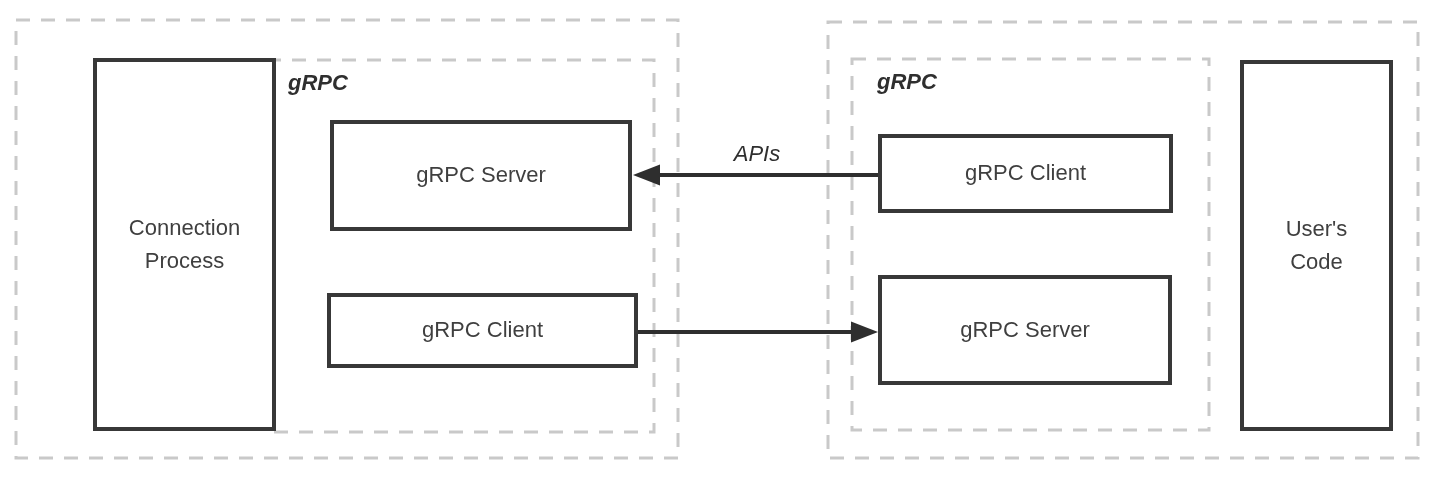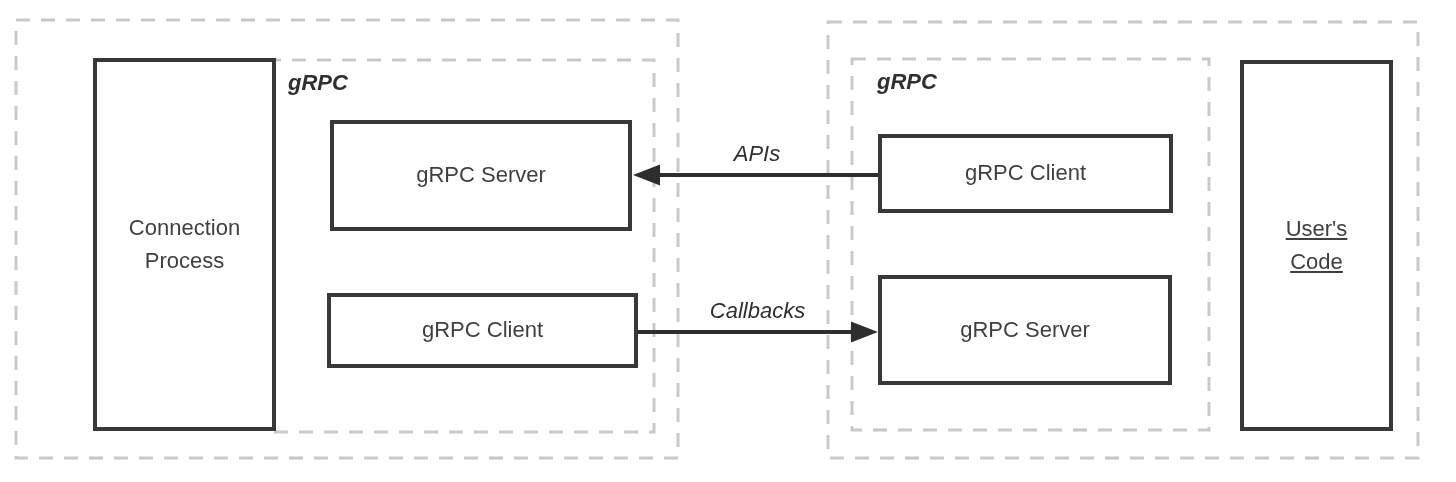--- a/index.html
+++ b/index.html
@@ -52,21 +52,21 @@
     flex-direction: column;
     align-items: center;
     justify-content: center;
     text-align: center;
     font-size: 22px;
     line-height: 1.48;
     color: var(--text);
   }
 
   .node .wrap-narrow { width: 150px; }
-  .node .wrap-tiny   { width: 92px; text-decoration: underline;  }
+  .node .wrap-tiny   { width: 92px;  }
 
   .process-box   { left: 52px;   top: 58px;  width: 183px; height: 373px; margin-left: 41px; }
   .l-server-box  { left: 330px;  top: 120px; width: 302px; height: 111px; }
   .l-client-box  { left: 327px;  top: 293px; width: 311px; height: 75px;  }
   .r-client-box  { left: 878px;  top: 134px; width: 295px; height: 79px;  }
   .r-server-box  { left: 878px;  top: 275px; width: 294px; height: 110px; }
   .code-box      { left: 1240px; top: 60px;  width: 153px; height: 371px; }
 
   .group-label {
     position: absolute;
@@ -117,21 +117,20 @@
 
   <div class="node l-server-box">
     <div>gRPC Server</div>
   </div>
 
   <div class="node l-client-box">
     <div>gRPC Client</div>
   </div>
 
   <div class="arrow-label apis-label">APIs</div>
-  <div class="arrow-label callbacks-label">Callbacks</div>
 
   <div class="group-label r-grpc-label">gRPC</div>
 
   <div class="node r-client-box">
     <div>gRPC Client</div>
   </div>
 
   <div class="node r-server-box">
     <div>gRPC Server</div>
   </div>

